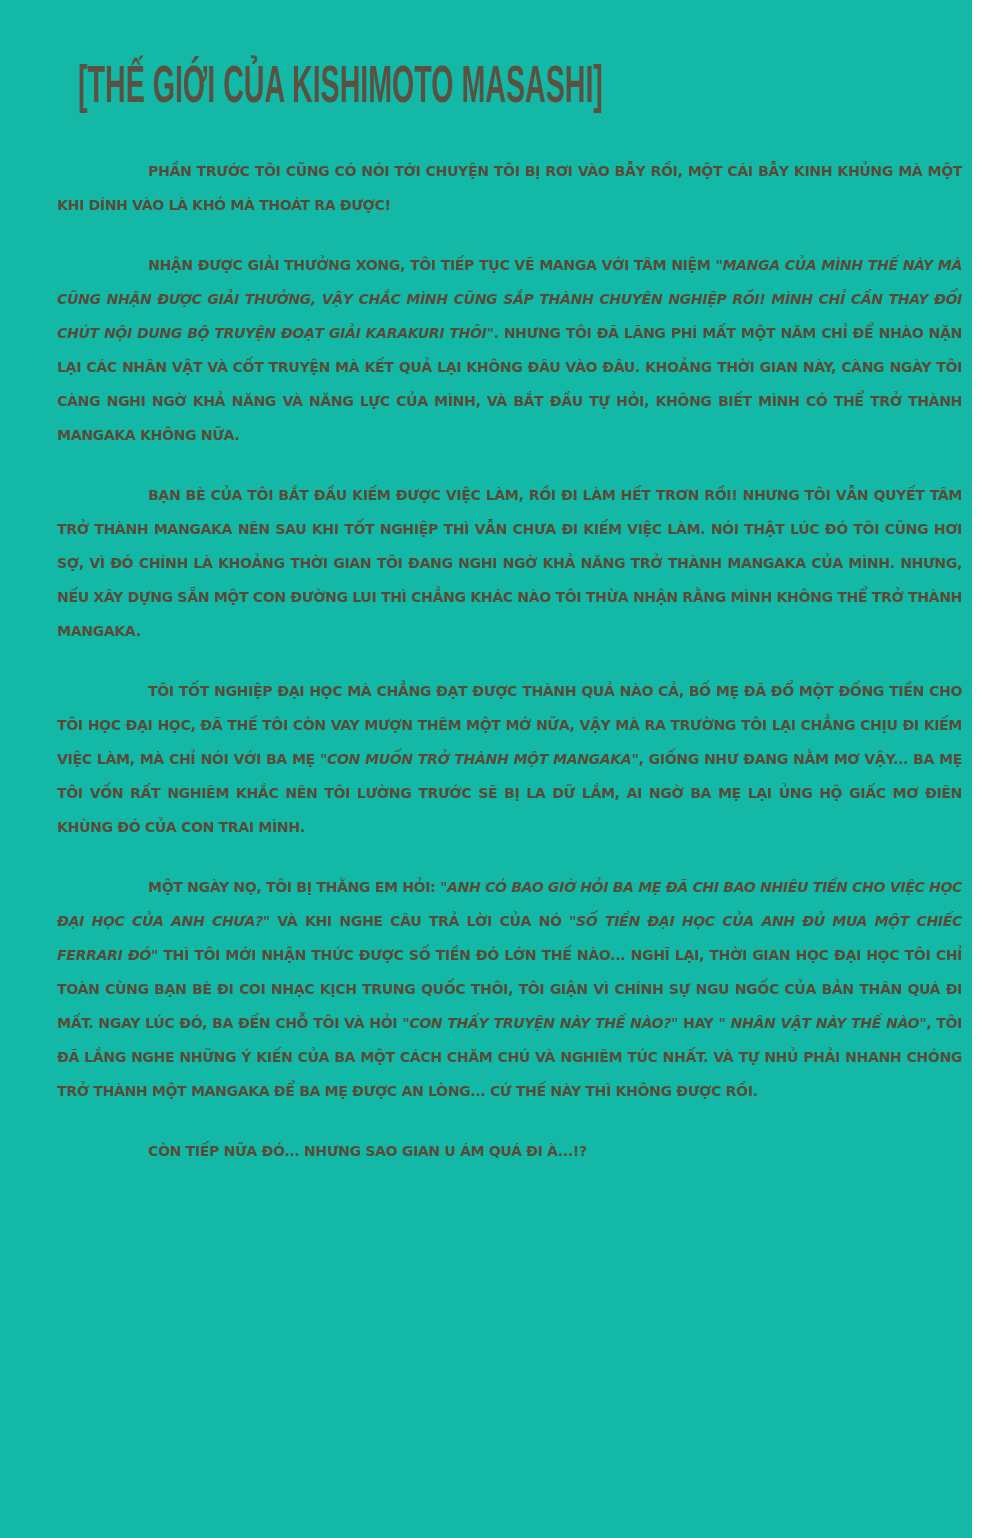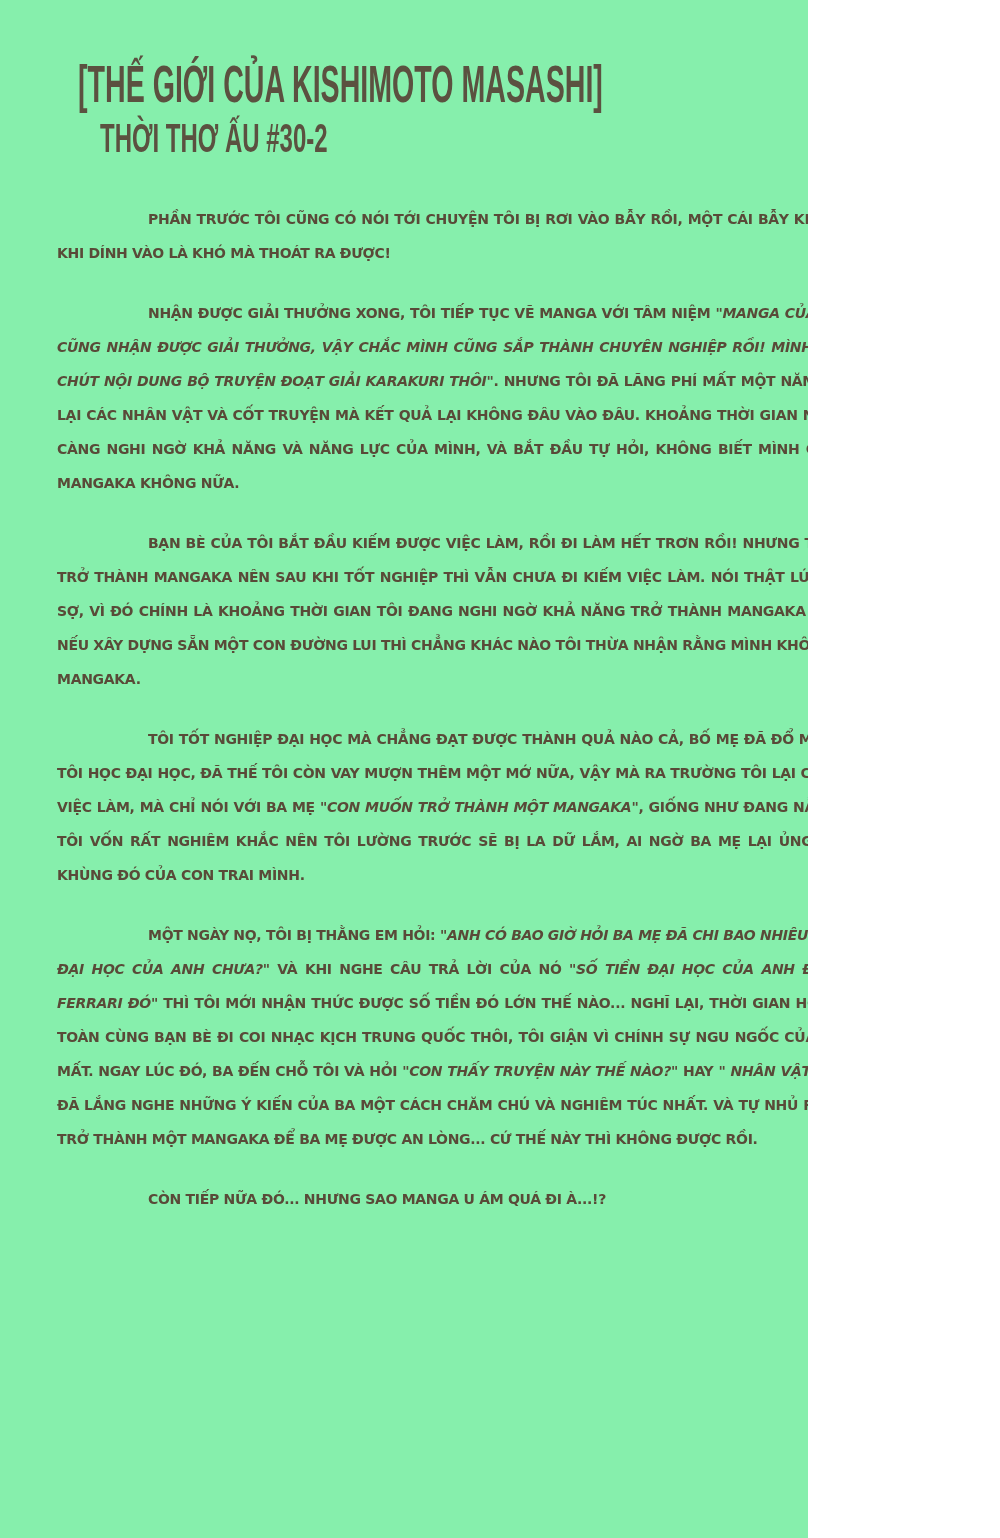--- a/index.html
+++ b/index.html
@@ -1,20 +1,20 @@
 <!DOCTYPE html>
 <html><head>
 <meta charset="utf-8">
 <style>
   html, body { margin: 0; padding: 0; background: #ffffff; }
   .page {
     position: relative;
-    width: 808px;
+    width: 972px;
     height: 1538px;
-    background: #86efac;
+    background: #14b8a6;
     overflow: hidden;
     font-family: "DejaVu Sans", sans-serif;
   }
   .header { padding: 58px 0 0 78px; }
   .title {
     display: inline-block;
     font-family: "Liberation Sans", sans-serif;
     font-weight: bold;
     font-size: 52px;
     line-height: 1.0;
@@ -53,24 +53,21 @@
   .body-text p.para:last-child { margin-bottom: 0; }
   .body-text .it { font-style: italic; }
 </style>
 </head>
 <body>
 
 <div class="page">
   <div class="header">
     <span class="title">[THẾ GIỚI CỦA KISHIMOTO MASASHI]</span>
   </div>
-  <div class="subtitle-row">
-    <span class="subtitle">THỜI THƠ ẤU #30-2</span>
-  </div>
   <div class="body-text">
       <p class="para"><span>PHẦN TRƯỚC TÔI CŨNG CÓ NÓI TỚI CHUYỆN TÔI BỊ RƠI VÀO BẪY RỒI, MỘT CÁI BẪY KINH KHỦNG MÀ MỘT KHI DÍNH VÀO LÀ KHÓ MÀ THOÁT RA ĐƯỢC!</span></p>
       <p class="para"><span>NHẬN ĐƯỢC GIẢI THƯỞNG XONG, TÔI TIẾP TỤC VẼ MANGA VỚI TÂM NIỆM </span><span class="it">"MANGA CỦA MÌNH THẾ NÀY MÀ CŨNG NHẬN ĐƯỢC GIẢI THƯỞNG, VẬY CHẮC MÌNH CŨNG SẮP THÀNH CHUYÊN NGHIỆP RỒI! MÌNH CHỈ CẦN THAY ĐỔI CHÚT NỘI DUNG BỘ TRUYỆN ĐOẠT GIẢI KARAKURI THÔI"</span><span>. NHƯNG TÔI ĐÃ LÃNG PHÍ MẤT MỘT NĂM CHỈ ĐỂ NHÀO NẶN LẠI CÁC NHÂN VẬT VÀ CỐT TRUYỆN MÀ KẾT QUẢ LẠI KHÔNG ĐÂU VÀO ĐÂU. KHOẢNG THỜI GIAN NÀY, CÀNG NGÀY TÔI CÀNG NGHI NGỜ KHẢ NĂNG VÀ NĂNG LỰC CỦA MÌNH, VÀ BẮT ĐẦU TỰ HỎI, KHÔNG BIẾT MÌNH CÓ THỂ TRỞ THÀNH MANGAKA KHÔNG NỮA.</span></p>
       <p class="para"><span>BẠN BÈ CỦA TÔI BẮT ĐẦU KIẾM ĐƯỢC VIỆC LÀM, RỒI ĐI LÀM HẾT TRƠN RỒI! NHƯNG TÔI VẪN QUYẾT TÂM TRỞ THÀNH MANGAKA NÊN SAU KHI TỐT NGHIỆP THÌ VẪN CHƯA ĐI KIẾM VIỆC LÀM. NÓI THẬT LÚC ĐÓ TÔI CŨNG HƠI SỢ, VÌ ĐÓ CHÍNH LÀ KHOẢNG THỜI GIAN TÔI ĐANG NGHI NGỜ KHẢ NĂNG TRỞ THÀNH MANGAKA CỦA MÌNH. NHƯNG, NẾU XÂY DỰNG SẴN MỘT CON ĐƯỜNG LUI THÌ CHẲNG KHÁC NÀO TÔI THỪA NHẬN RẰNG MÌNH KHÔNG THỂ TRỞ THÀNH MANGAKA.</span></p>
       <p class="para"><span>TÔI TỐT NGHIỆP ĐẠI HỌC MÀ CHẲNG ĐẠT ĐƯỢC THÀNH QUẢ NÀO CẢ, BỐ MẸ ĐÃ ĐỔ MỘT ĐỐNG TIỀN CHO TÔI HỌC ĐẠI HỌC, ĐÃ THẾ TÔI CÒN VAY MƯỢN THÊM MỘT MỚ NỮA, VẬY MÀ RA TRƯỜNG TÔI LẠI CHẲNG CHỊU ĐI KIẾM VIỆC LÀM, MÀ CHỈ NÓI VỚI BA MẸ </span><span class="it">"CON MUỐN TRỞ THÀNH MỘT MANGAKA"</span><span>, GIỐNG NHƯ ĐANG NẰM MƠ VẬY... BA MẸ TÔI VỐN RẤT NGHIÊM KHẮC NÊN TÔI LƯỜNG TRƯỚC SẼ BỊ LA DỮ LẮM, AI NGỜ BA MẸ LẠI ỦNG HỘ GIẤC MƠ ĐIÊN KHÙNG ĐÓ CỦA CON TRAI MÌNH.</span></p>
       <p class="para"><span>MỘT NGÀY NỌ, TÔI BỊ THẰNG EM HỎI: </span><span class="it">"ANH CÓ BAO GIỜ HỎI BA MẸ ĐÃ CHI BAO NHIÊU TIỀN CHO VIỆC HỌC ĐẠI HỌC CỦA ANH CHƯA?"</span><span> VÀ KHI NGHE CÂU TRẢ LỜI CỦA NÓ </span><span class="it">"SỐ TIỀN ĐẠI HỌC CỦA ANH ĐỦ MUA MỘT CHIẾC FERRARI ĐÓ"</span><span> THÌ TÔI MỚI NHẬN THỨC ĐƯỢC SỐ TIỀN ĐÓ LỚN THẾ NÀO... NGHĨ LẠI, THỜI GIAN HỌC ĐẠI HỌC TÔI CHỈ TOÀN CÙNG BẠN BÈ ĐI COI NHẠC KỊCH TRUNG QUỐC THÔI, TÔI GIẬN VÌ CHÍNH SỰ NGU NGỐC CỦA BẢN THÂN QUÁ ĐI MẤT. NGAY LÚC ĐÓ, BA ĐẾN CHỖ TÔI VÀ HỎI </span><span class="it">"CON THẤY TRUYỆN NÀY THẾ NÀO?"</span><span> HAY </span><span class="it">" NHÂN VẬT NÀY THẾ NÀO"</span><span>, TÔI ĐÃ LẮNG NGHE NHỮNG Ý KIẾN CỦA BA MỘT CÁCH CHĂM CHÚ VÀ NGHIÊM TÚC NHẤT. VÀ TỰ NHỦ PHẢI NHANH CHÓNG TRỞ THÀNH MỘT MANGAKA ĐỂ BA MẸ ĐƯỢC AN LÒNG... CỨ THẾ NÀY THÌ KHÔNG ĐƯỢC RỒI.</span></p>
-      <p class="para"><span>CÒN TIẾP NỮA ĐÓ... NHƯNG SAO MANGA U ÁM QUÁ ĐI À...!?</span></p>
+      <p class="para"><span>CÒN TIẾP NỮA ĐÓ... NHƯNG SAO GIAN U ÁM QUÁ ĐI À...!?</span></p>
     </div>
 </div>
 
 </body></html>

